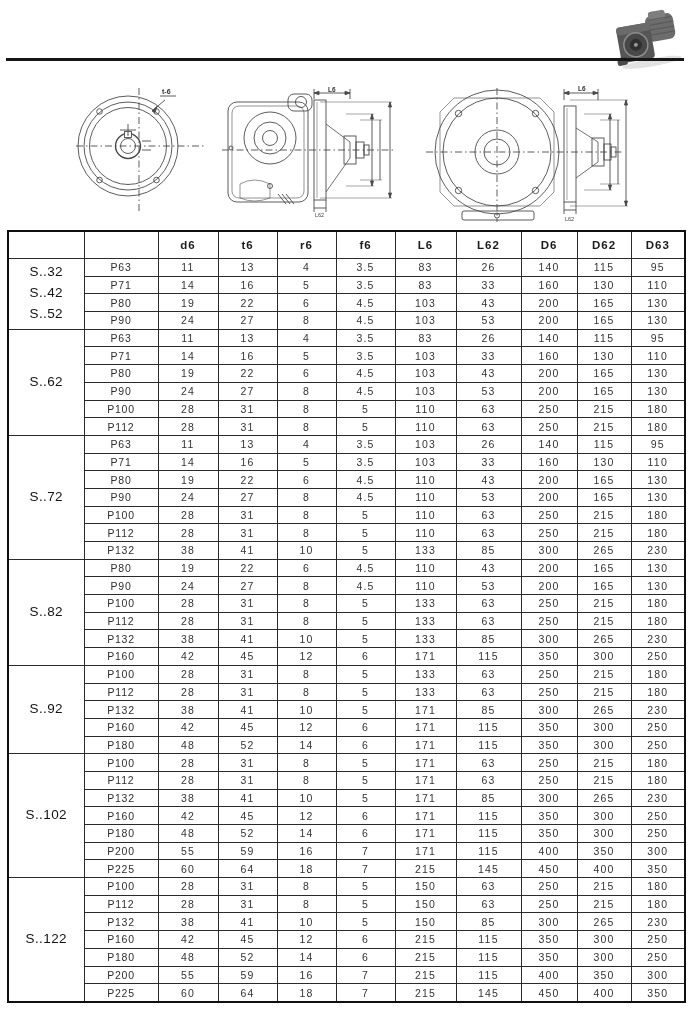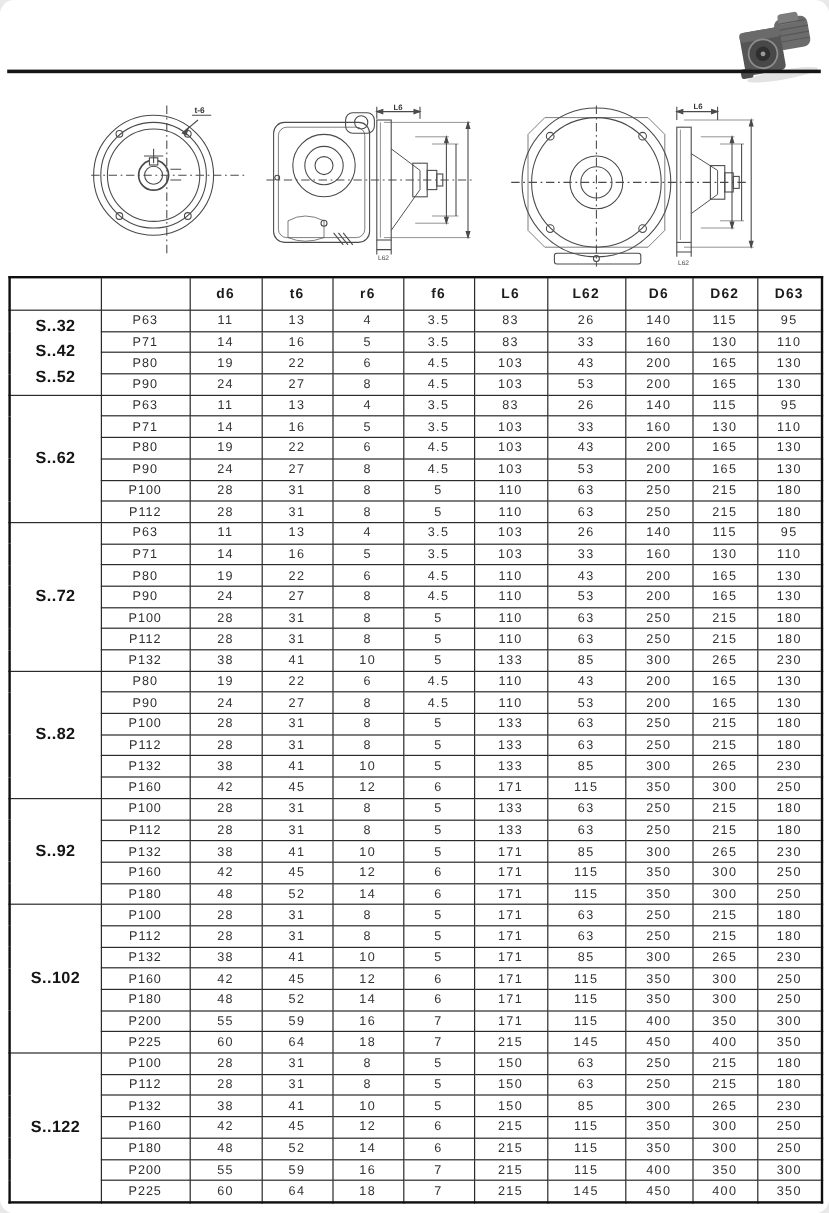--- a/index.html
+++ b/index.html
@@ -3,21 +3,20 @@
 <meta charset="utf-8">
 <style>
   html,body{margin:0;padding:0;background:#e9e9e9;}
   .page{
     position:relative;
     width:691px;height:1011px;
     background:#ffffff;
     font-family:"Liberation Sans", sans-serif;
     overflow:hidden;
     margin:0 auto;
-    border-radius:12px;
   }
   .rule{
     position:absolute;left:6px;top:58px;width:678px;height:3px;
     background:#161616;
   }
   .photo{position:absolute;top:3px;right:5px;}
   .drawing{position:absolute;}
   .d1{left:72px;top:86px;}
   .d2{left:220px;top:86px;}
   .d3{left:424px;top:84px;}
@@ -38,21 +37,21 @@
   table.dims thead th{
     height:26px;font-size:11.5px;font-weight:bold;
     color:#1b1b1b;letter-spacing:1px;
   }
   table.dims tbody td{
     height:16.7px;font-size:10.5px;color:#333;
     letter-spacing:1.2px;
   }
   table.dims tbody td.motor{letter-spacing:0.8px;color:#2e2e2e;margin-top:23px;}
   table.dims td.group{
-    font-weight:bold;font-size:13.5px;color:#141414;
+    font-weight:normal;font-size:13.5px;color:#141414;
     letter-spacing:0.4px;line-height:1.55;
   }
 </style>
 </head>
 <body>
 
 <div class="page">
 
   <svg class="photo" width="80" height="72" viewBox="0 0 80 72">
     <g transform="rotate(-10 40 36)">

